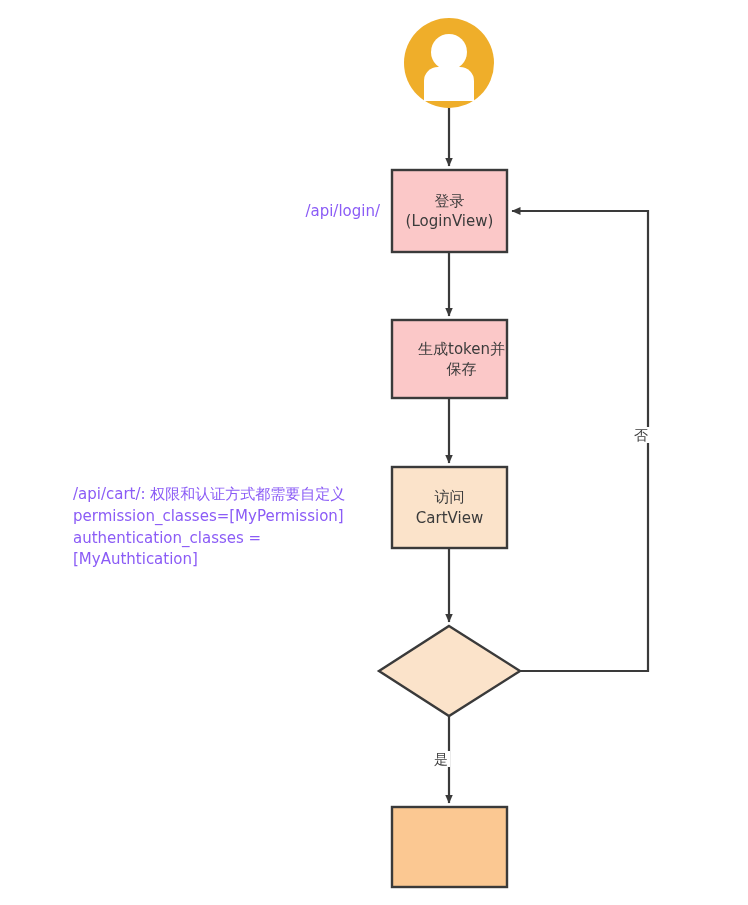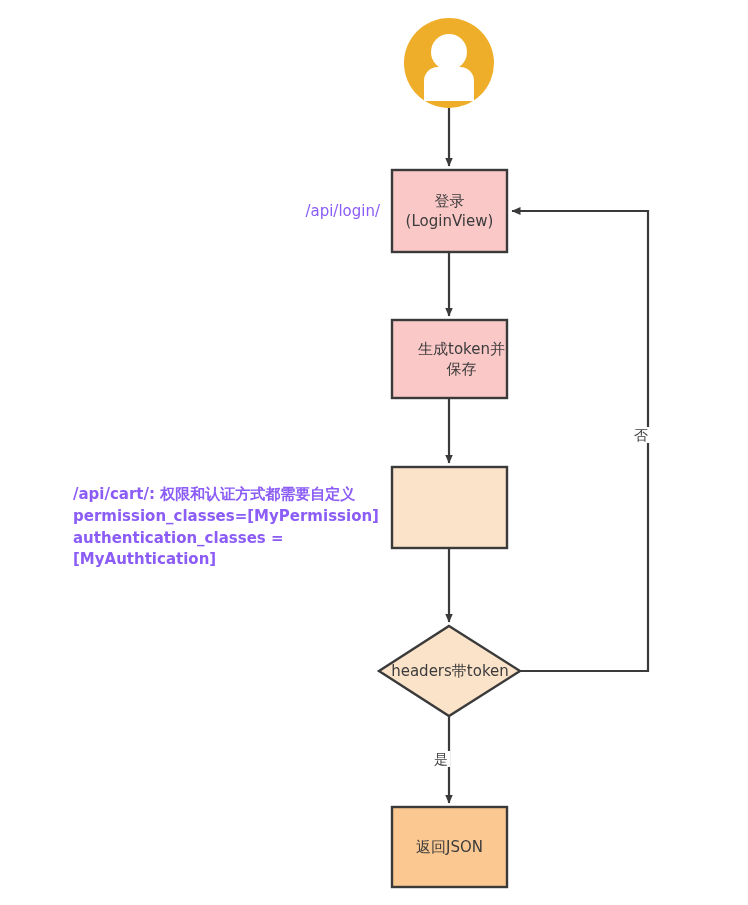--- a/index.html
+++ b/index.html
@@ -42,21 +42,20 @@
     color: #8b5cf6;
     font-size: 15px;
     line-height: 1.45;
     white-space: pre-line;
   }
   .note-right {
     text-align: right;
   }
   .note-left {
     text-align: left;
-    font-weight: bold;
   }
   .edge-label {
     position: absolute;
     color: #3b3b3b;
     font-size: 14px;
     line-height: 1;
     background: #ffffff;
     padding: 1px 2px;
   }
 </style>
@@ -100,24 +99,24 @@
 
     <path d="M500,671 L628,671 L628,211 L492,211" fill="none" stroke="#3A3A3A" stroke-width="2.2" marker-end="url(#arrowhead)"></path>
   </svg>
 
   <div class="node-label" style="left:372px; top:170px; width:115px; height:82px;">登录
 (LoginView)</div>
 
   <div class="node-label" style="left:384px; top:320px; width:115px; height:78px;">生成token并
 保存</div>
 
+  <div class="node-label" style="left:372px; top:467px; width:115px; height:81px;">访问
+CartView</div>
 
-  <div class="node-label" style="left:359px; top:655px; width:142px; height:32px;">headers带token</div>
 
-  <div class="node-label" style="left:372px; top:807px; width:115px; height:80px;">返回JSON</div>
 
   <div class="side-note note-right" style="left:200px; top:201px; width:160px;">/api/login/</div>
 
 
   <div class="side-note note-left" style="left:53px; top:484px; width:310px;">/api/cart/: 权限和认证方式都需要自定义
 permission_classes=[MyPermission]
 authentication_classes = [MyAuthtication]</div>
 
   <div class="edge-label" style="left:412px; top:751px;">是</div>
 

